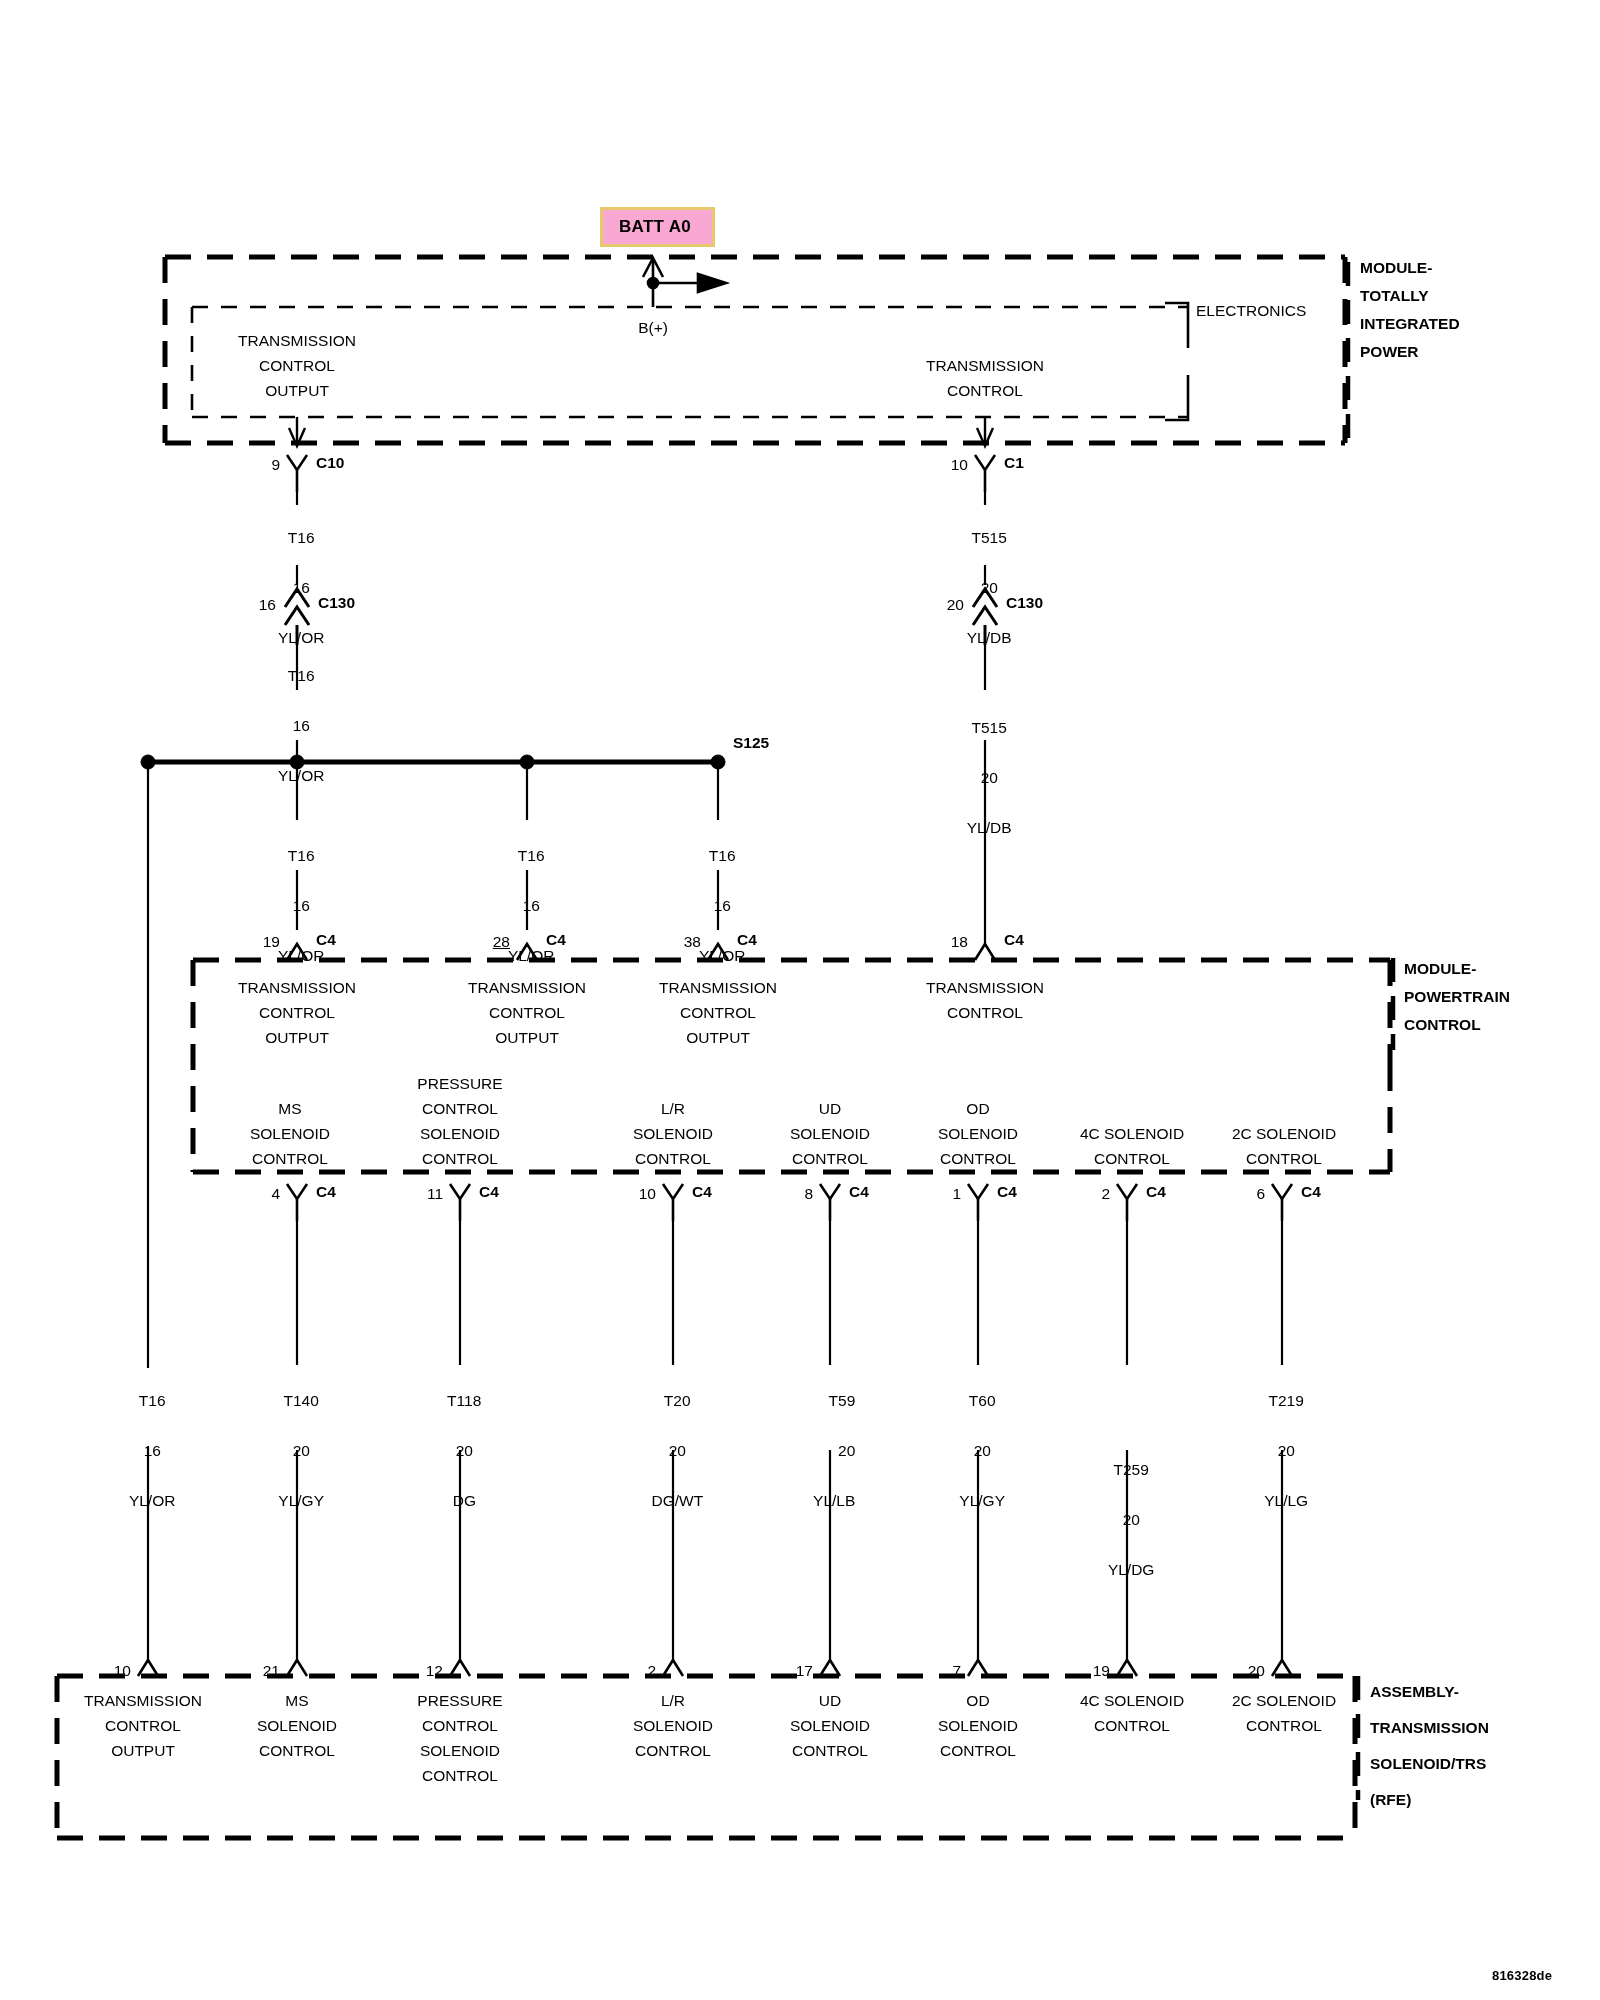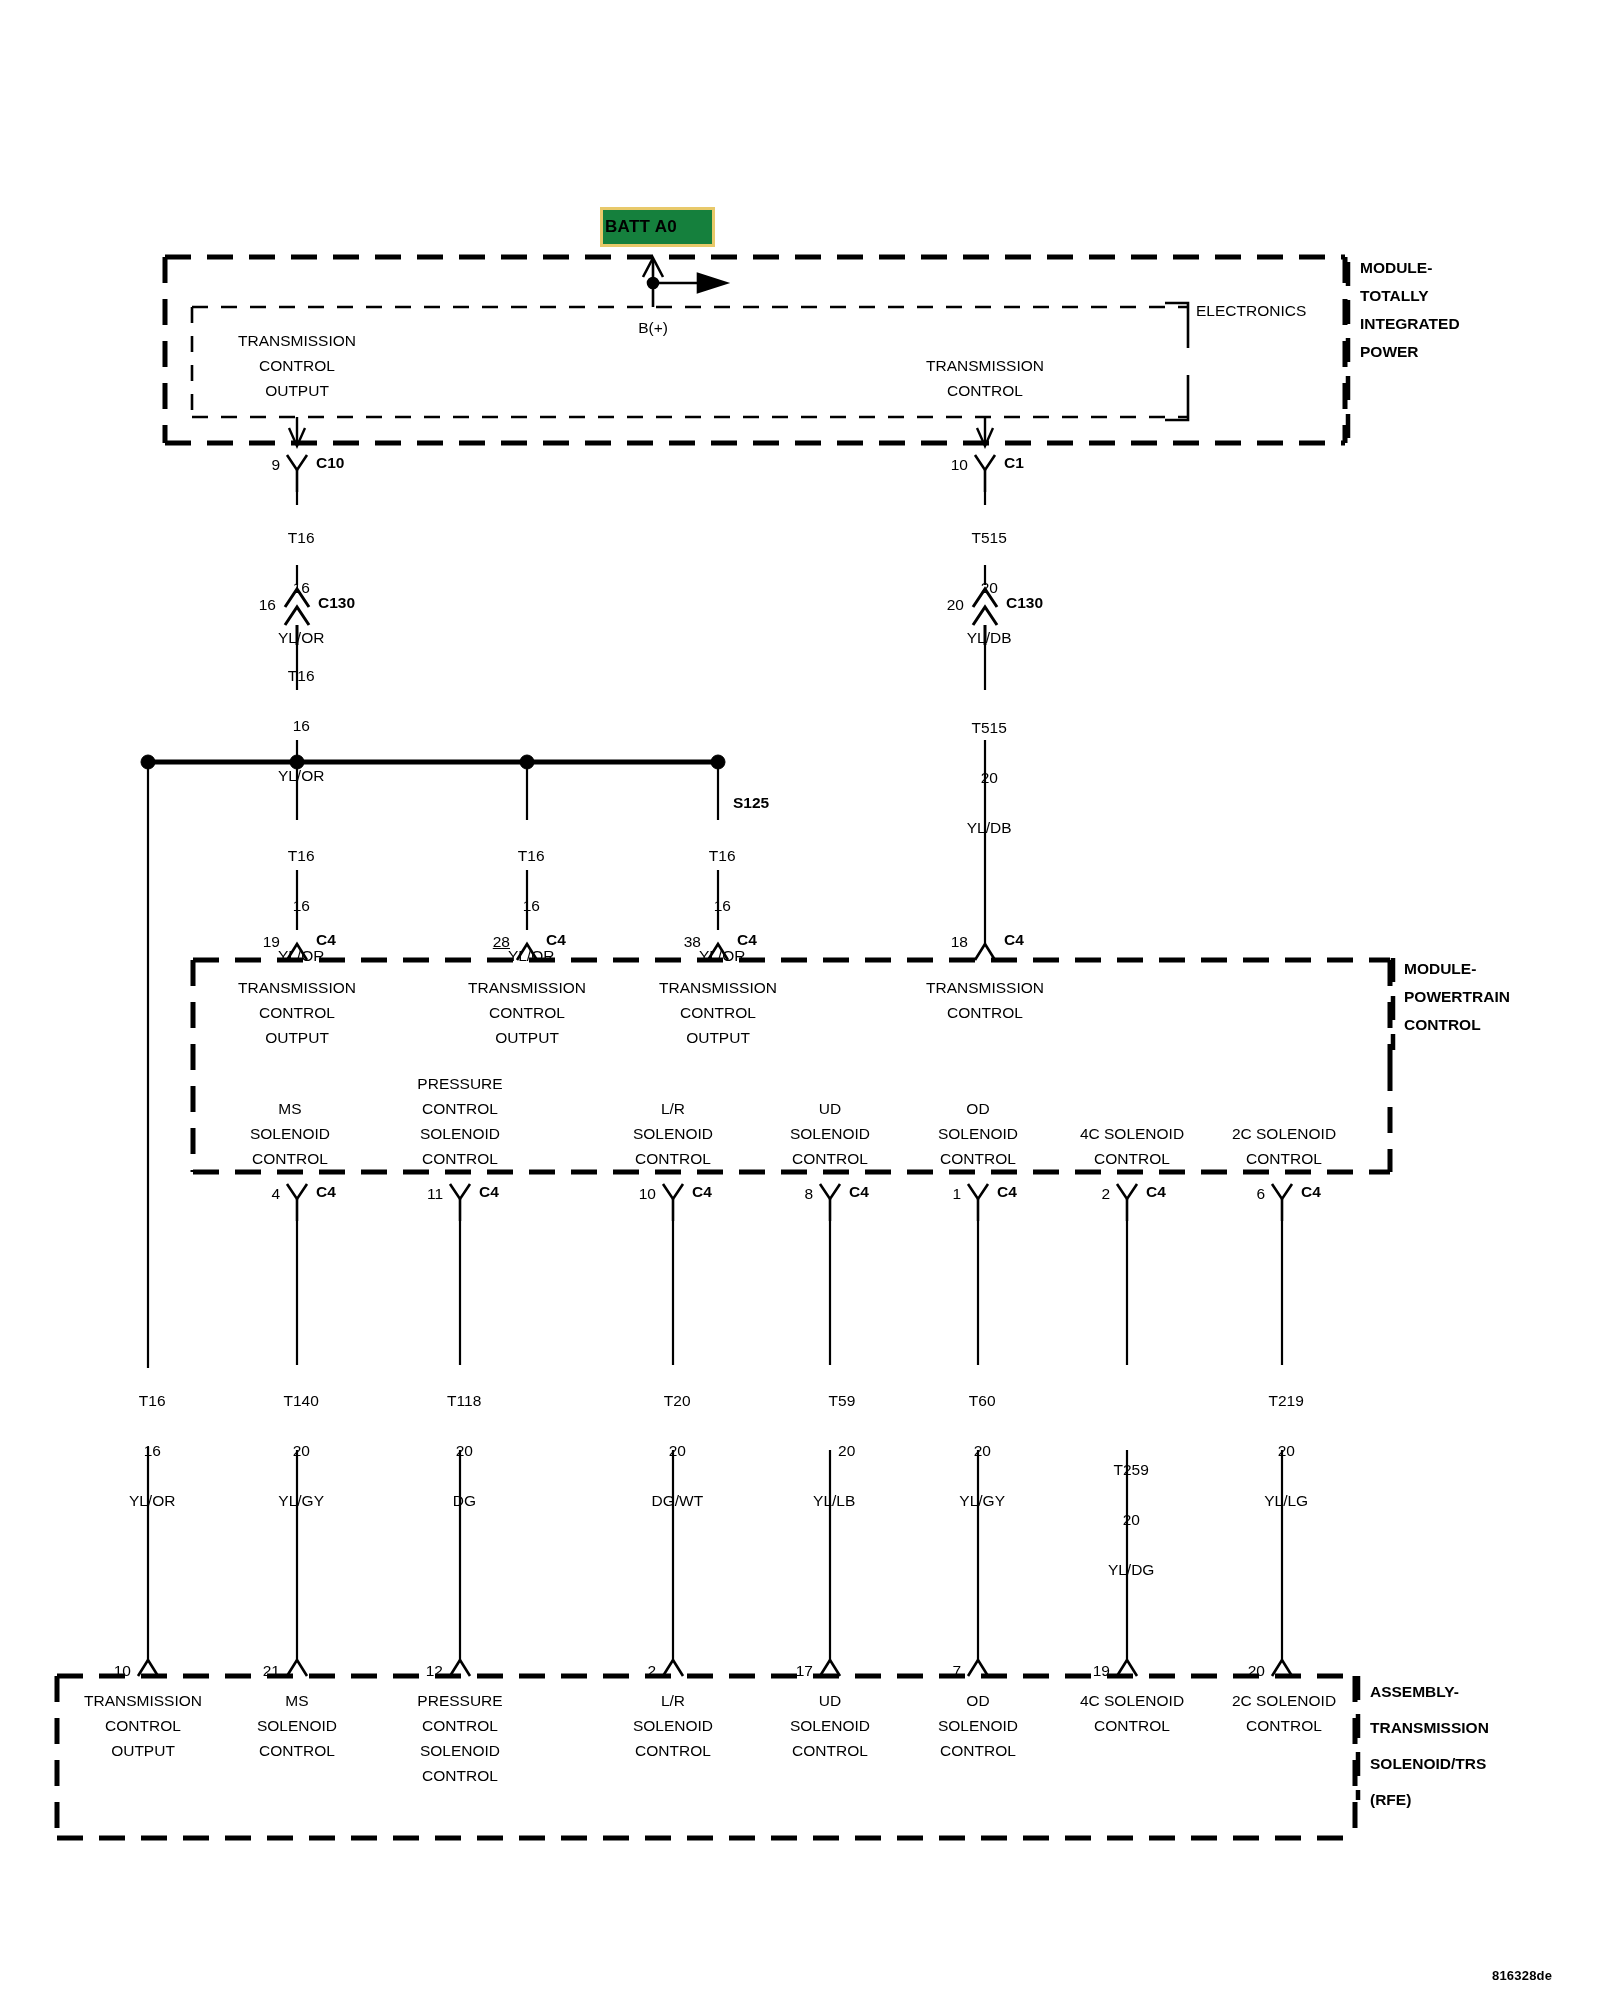--- a/index.html
+++ b/index.html
@@ -3,23 +3,23 @@
 <meta charset="utf-8">
 <style>
   html,body{margin:0;padding:0;background:#ffffff;}
   body{width:1600px;height:2000px;position:relative;
        font-family:"Liberation Sans", sans-serif;color:#000;}
   #canvas{position:absolute;left:0;top:0;width:1600px;height:2000px;}
   .lbl{position:absolute;font-size:15.5px;line-height:25px;white-space:pre;color:#000;}
   .lbl.c{transform:translateX(-50%);text-align:center;}
   .lbl.r{transform:translateX(-100%);text-align:right;}
   .lbl.b{font-weight:bold;}
-  .battbox{position:absolute;border:3px solid #e8c96a;background:#15803d;
+  .battbox{position:absolute;border:3px solid #e8c96a;background:#f9a8d4;
            box-sizing:border-box;display:flex;align-items:center;
-           padding-left:2px;font-size:17px;font-weight:bold;letter-spacing:.3px;}
+           padding-left:16px;font-size:17px;font-weight:bold;letter-spacing:.3px;}
   .idtag{position:absolute;font-size:13px;font-weight:bold;letter-spacing:.2px;}
 </style>
 </head>
 <body>
 
 <svg id="canvas" viewBox="0 0 1600 2000">
 
   <g fill="none" stroke="#000">
     <path d="M165,257 L1345,257" stroke-width="5" stroke-dasharray="26,16"></path>
     <path d="M165,257 L165,443" stroke-width="5" stroke-dasharray="26,16"></path>
@@ -247,21 +247,21 @@
   <span>T16</span><br>
   <span>16</span><br>
   <span>YL/OR</span>
 </div>
 <div class="lbl c" style="left:985px;top:690px;">
   <span>T515</span><br>
   <span>20</span><br>
   <span>YL/DB</span>
 </div>
 
-<div class="lbl b" style="left:733px;top:790px;text-align:center;">S125</div>
+<div class="lbl b" style="left:733px;top:730px;text-align:center;">S125</div>
 
 <div class="lbl c" style="left:297px;top:818px;">
   <span>T16</span><br>
   <span>16</span><br>
   <span>YL/OR</span>
 </div>
 <div class="lbl c" style="left:527px;top:818px;">
   <span>T16</span><br>
   <span>16</span><br>
   <span>YL/OR</span>

